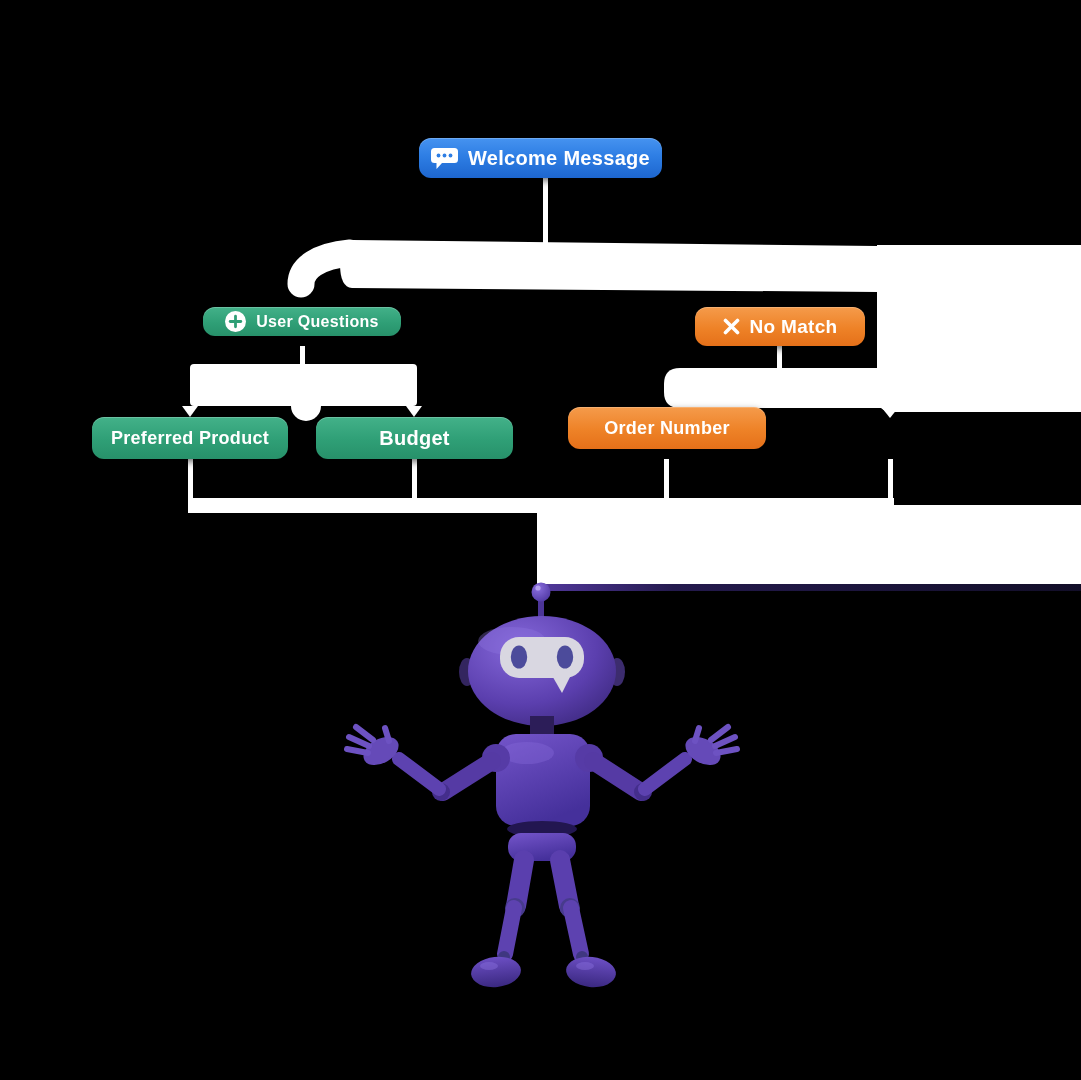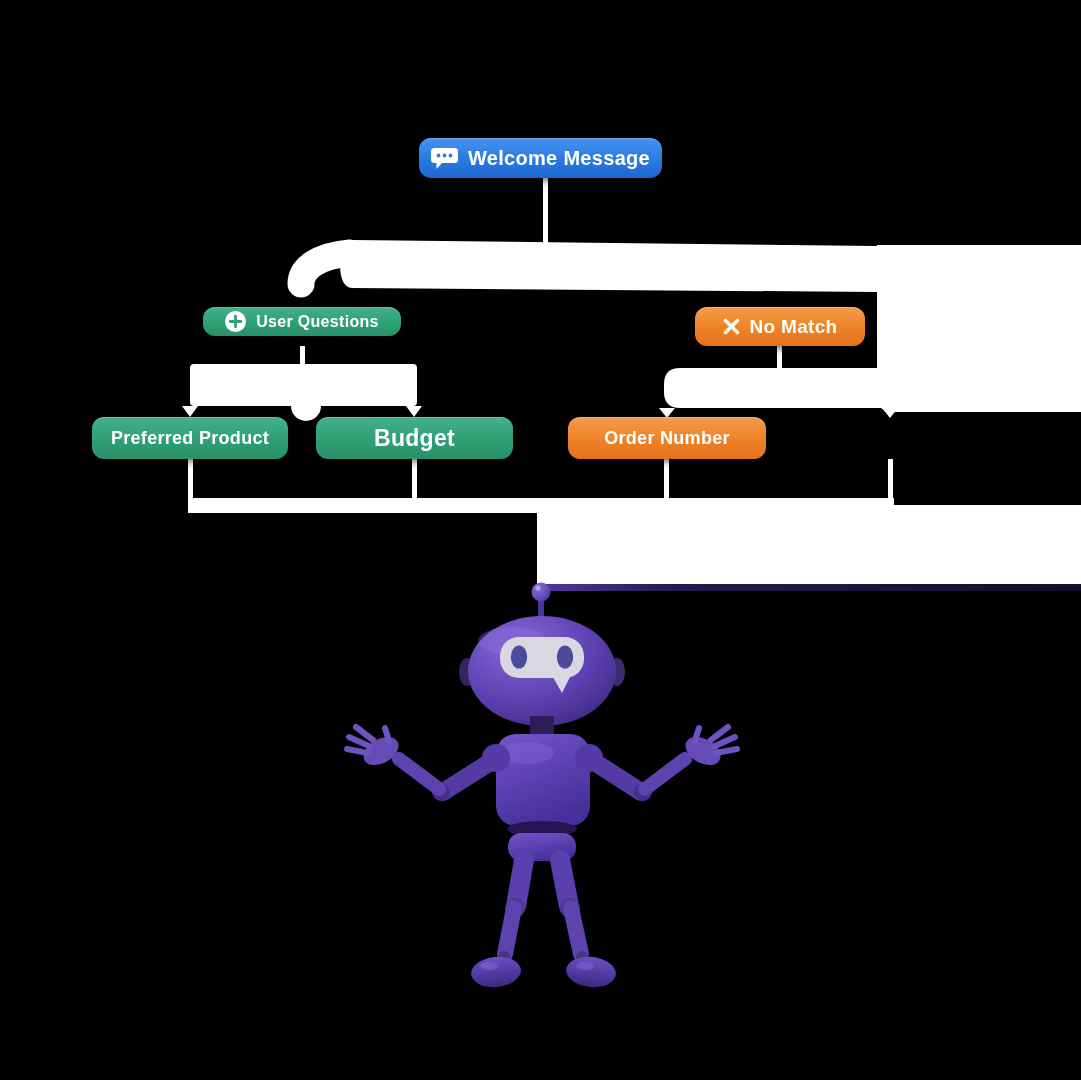--- a/index.html
+++ b/index.html
@@ -10,22 +10,22 @@
         gap:10px;color:#fff;font-weight:700;letter-spacing:.3px;border-radius:12px;
         box-shadow:0 3px 7px rgba(0,0,0,.55), inset 0 1px 0 rgba(255,255,255,.22);text-align:center;}
   .chip .lbl{white-space:nowrap;}
   .chip-blue{background:linear-gradient(180deg,#4693f0 0%,#2e7ee4 45%,#1d66cf 100%);}
   .chip-green{background:linear-gradient(180deg,#43b189 0%,#2f9f76 55%,#27916a 100%);}
   .chip-orange{background:linear-gradient(180deg,#f59b4b 0%,#ee8227 55%,#e57019 100%);}
   #node-welcome{left:419px;top:138px;width:243px;height:40px;font-size:20px;}
   #node-user-questions{left:203px;top:307px;width:198px;height:29px;font-size:16px;}
   #node-no-match{left:695px;top:307px;width:170px;height:39px;font-size:19px;}
   #node-preferred-product{left:92px;top:417px;width:196px;height:42px;font-size:18px;}
-  #node-budget{left:316px;top:417px;width:197px;height:42px;font-size:23px;}
-  #node-order-number{left:568px;top:417px;width:198px;height:42px;font-size:18px;}
+  #node-budget{left:316px;top:417px;width:197px;height:42px;font-size:20px;}
+  #node-order-number{left:568px;top:407px;width:198px;height:42px;font-size:18px;}
   #node-zip-code{left:793px;top:417px;width:197px;height:42px;font-size:18px;}
   .icn{display:inline-flex;align-items:center;justify-content:center;flex:0 0 auto;}
 </style>
 </head>
 <body>
 
 <div class="stage">
 
   <svg class="layer" width="1081" height="1080" viewBox="0 0 1081 1080">
     <defs>

